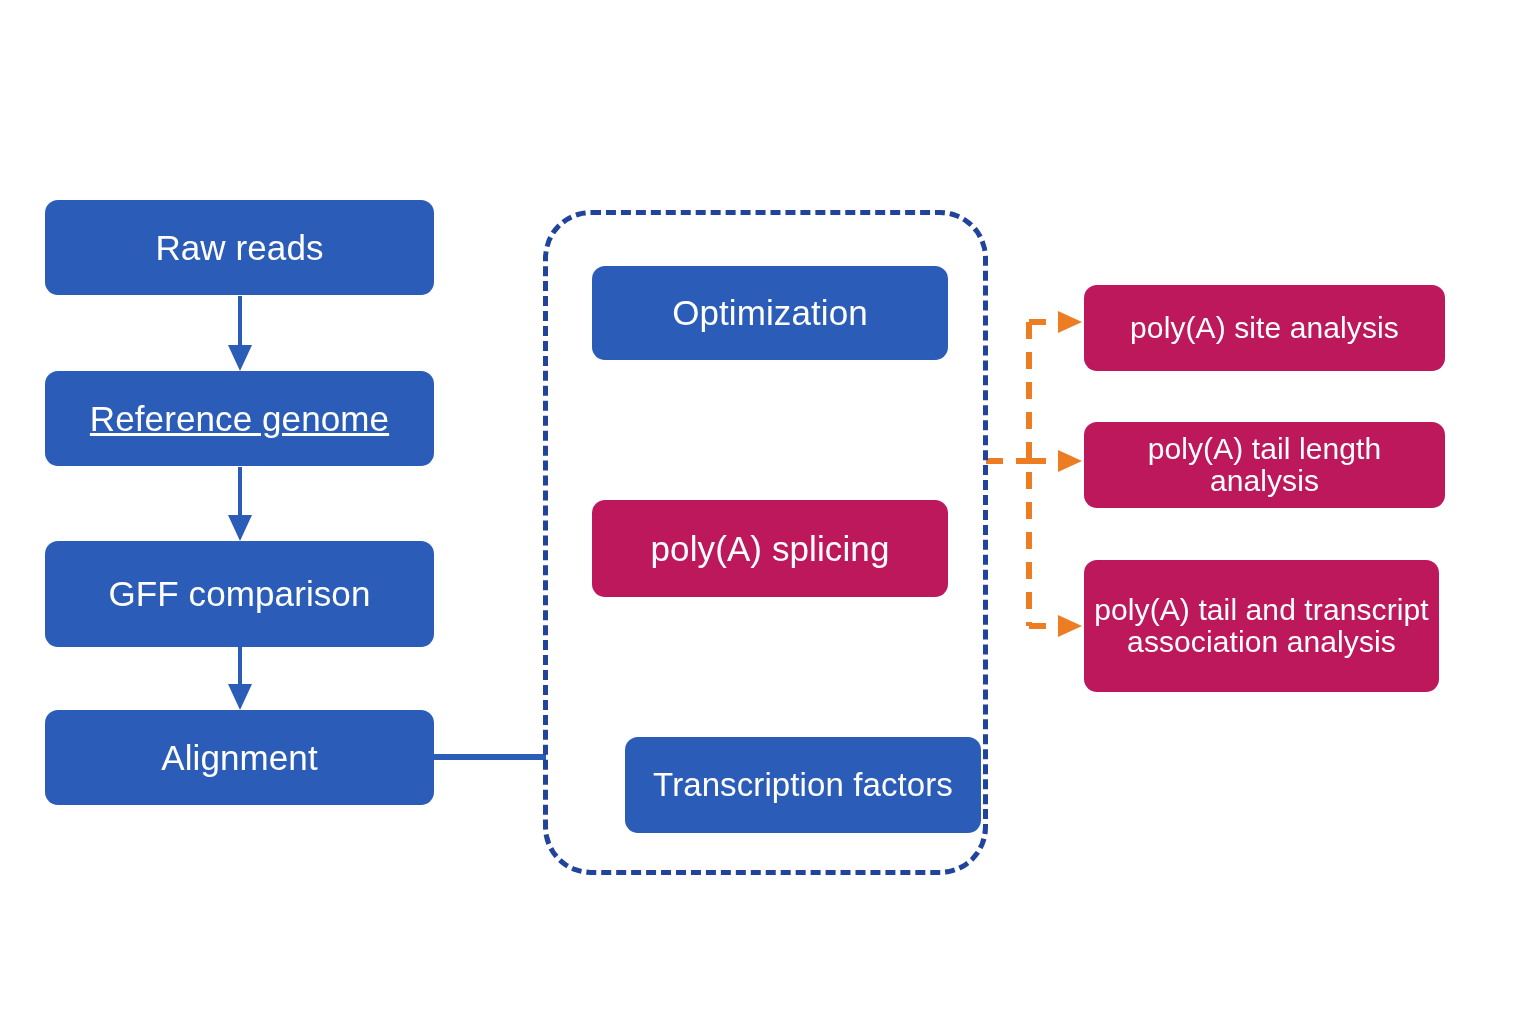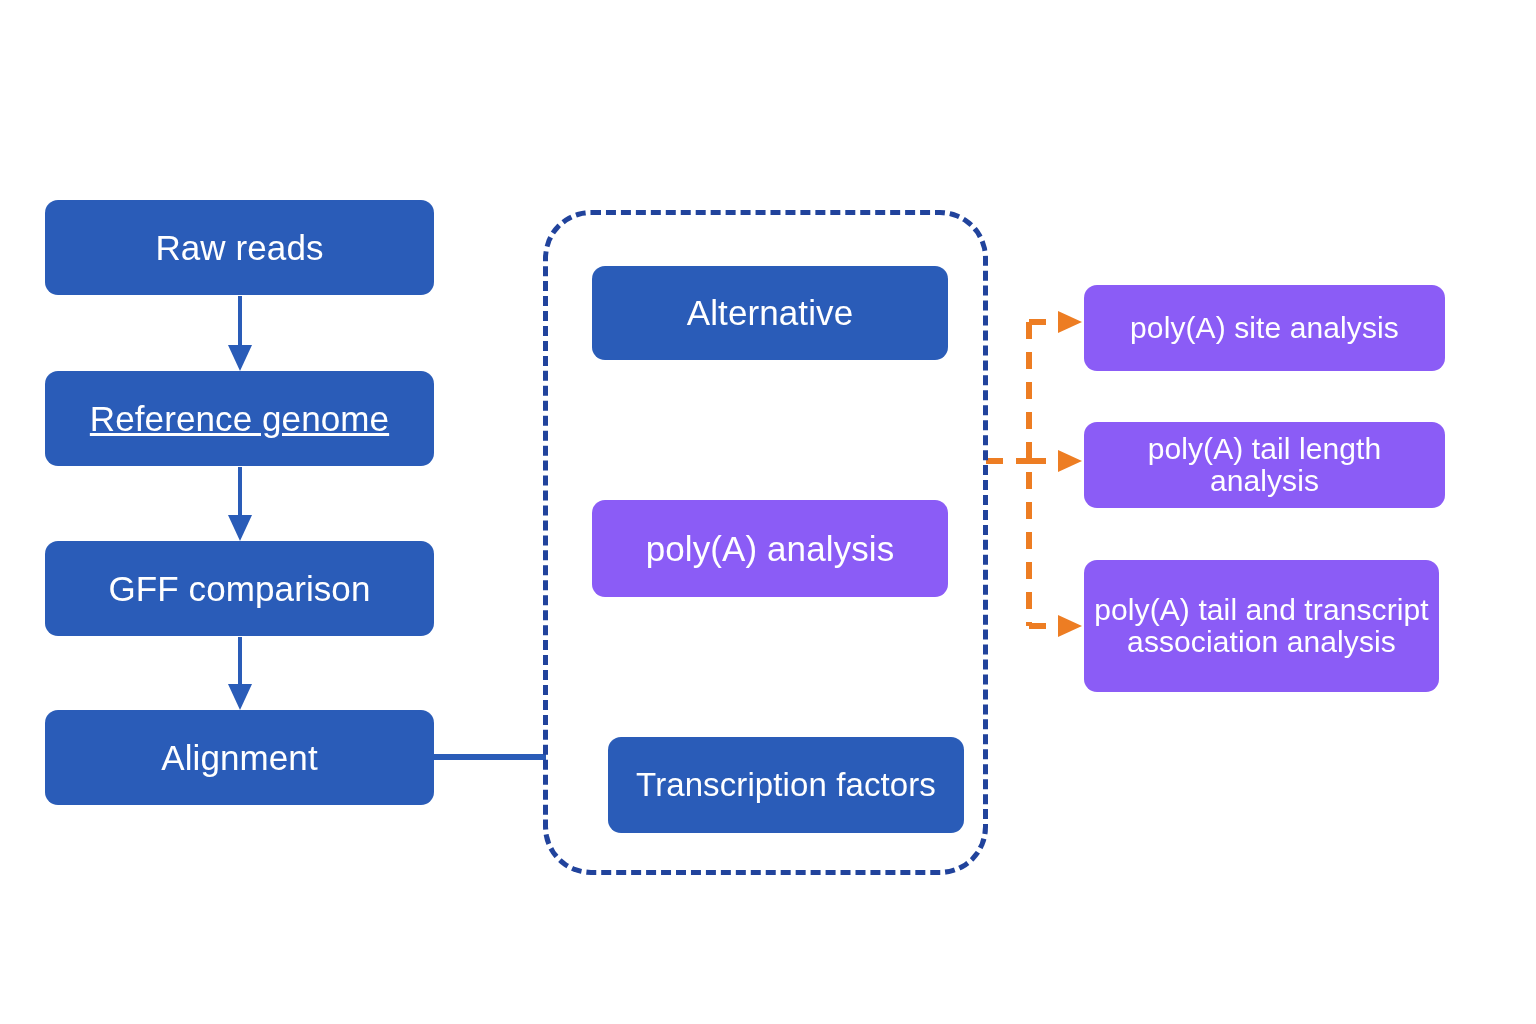--- a/index.html
+++ b/index.html
@@ -27,37 +27,37 @@
     border-radius: 13px;
     line-height: 1.08;
     padding: 2px 10px;
     letter-spacing: 0.1px;
     -webkit-font-smoothing: antialiased;
   }
   .node.blue {
     background: #2a5cb8;
   }
   .node.orange {
-    background: #8b5cf6;
+    background: #be185d;
   }
   .node .label {
     display: block;
     width: 100%;
   }
   
   #node-raw-reads      { left: 45px;  top: 200px; width: 389px; height: 95px; font-size: 35px; }
   #node-reference-genome { left: 45px; top: 371px; width: 389px; height: 95px; font-size: 35px; text-decoration: underline; }
-  #node-gff-comparison { left: 45px;  top: 541px; width: 389px; height: 95px; font-size: 35px; align-items: center; }
+  #node-gff-comparison { left: 45px;  top: 541px; width: 389px; height: 106px; font-size: 35px; align-items: center; }
   #node-alignment      { left: 45px;  top: 710px; width: 389px; height: 95px; font-size: 35px; }
   
   #node-optimization          { left: 592px; top: 266px; width: 356px; height: 94px; font-size: 35px; }
   #node-alternative-splicing  { left: 592px; top: 383px; width: 356px; height: 100px; font-size: 35px; }
   #node-polya-analysis        { left: 592px; top: 500px; width: 356px; height: 97px; font-size: 35px; }
   #node-fusion-transcripts    { left: 592px; top: 620px; width: 356px; height: 95px; font-size: 33px; }
-  #node-transcription-factors { left: 608px; top: 737px; width: 356px; height: 96px; font-size: 33px; }
+  #node-transcription-factors { left: 625px; top: 737px; width: 356px; height: 96px; font-size: 33px; }
   
   #node-polya-site-analysis        { left: 1084px; top: 285px; width: 361px; height: 86px; font-size: 30px; }
   #node-polya-tail-length-analysis { left: 1084px; top: 422px; width: 361px; height: 86px; font-size: 30px; }
   #node-polya-tail-assoc-analysis  { left: 1084px; top: 560px; width: 355px; height: 132px; font-size: 30px; }
 
   
   #group-advanced-analyses {
     position: absolute;
     left: 543px;
     top: 210px;
@@ -131,24 +131,24 @@
     <span class="label">Reference genome</span>
   </div>
   <div class="node blue" id="node-gff-comparison">
     <span class="label">GFF comparison</span>
   </div>
   <div class="node blue" id="node-alignment">
     <span class="label">Alignment</span>
   </div>
 
   <div class="node blue" id="node-optimization">
-    <span class="label">Alternative</span>
+    <span class="label">Optimization</span>
   </div>
   <div class="node orange" id="node-polya-analysis">
-    <span class="label">poly(A) analysis</span>
+    <span class="label">poly(A) splicing</span>
   </div>
   <div class="node blue" id="node-transcription-factors">
     <span class="label">Transcription factors</span>
   </div>
 
   <div class="node orange" id="node-polya-site-analysis">
     <span class="label">poly(A) site analysis</span>
   </div>
   <div class="node orange" id="node-polya-tail-length-analysis">
     <span class="label">poly(A) tail length analysis</span>

